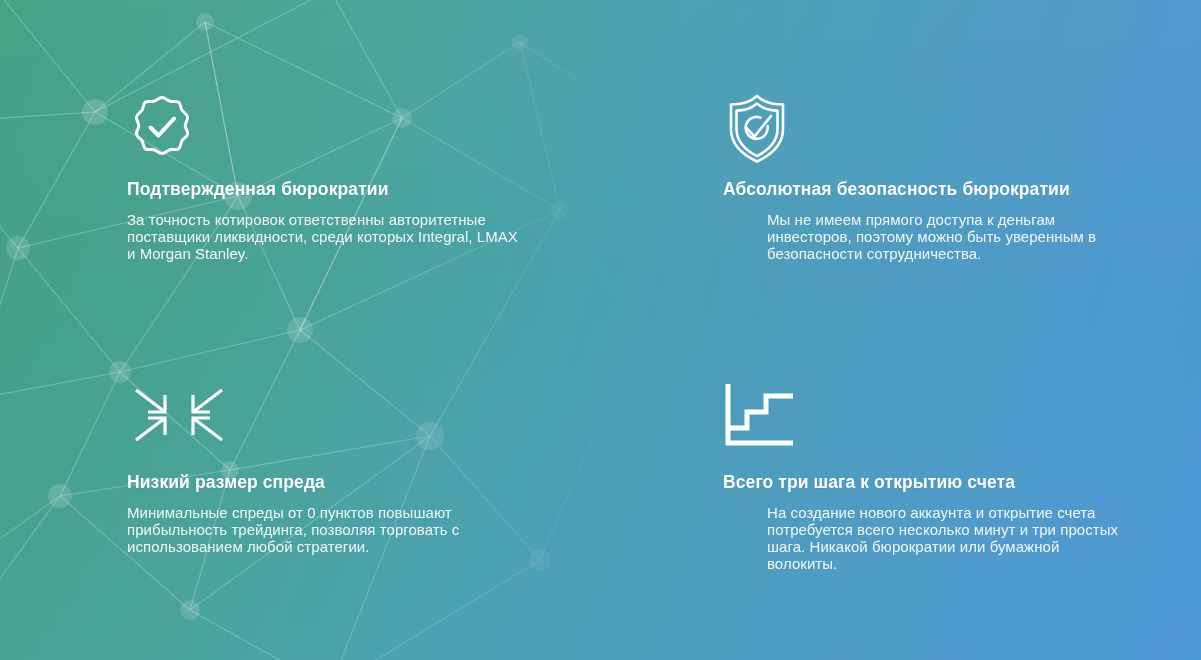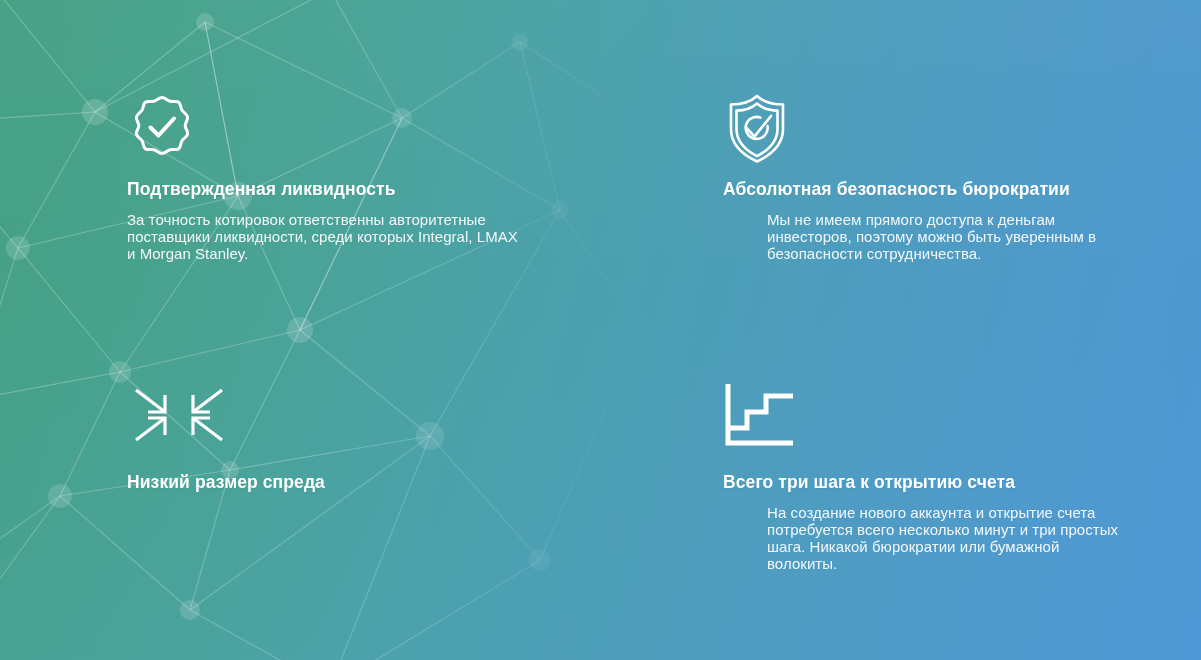--- a/index.html
+++ b/index.html
@@ -220,21 +220,21 @@
                    c-1.6,-2.5 -5.1,-3.6 -5.6,-6.7
                    c-0.5,-3.1 2.4,-5.3 2.4,-8.5
                    c0,-3.2 -2.9,-5.4 -2.4,-8.5
                    c0.5,-3.1 4.0,-4.2 5.6,-6.7
                    c1.6,-2.5 0.9,-6.1 3.3,-8.0
                    c2.4,-1.9 5.6,-0.2 8.6,-1.0
                    c3.0,-0.8 4.9,-3.8 8.1,-3.8 Z"></path>
           <path d="M23.5 35.5 L31.5 43.5 L47 26.5" stroke-width="4"></path>
         </svg>
       </span>
-      <h3 class="feature-title">Подтвержденная ликвидность</h3>
+      <h3 class="feature-title">Подтвержденная бюрократии</h3>
       <p class="feature-desc">За точность котировок ответственны авторитетные поставщики ликвидности, среди которых Integral, LMAX и Morgan Stanley.</p>
     </div>
   </section>
 
   <section class="feature col-right row-1">
     <div class="feature-inner">
       <span class="feature-icon">
         <svg width="68" height="74" viewBox="0 0 68 74" fill="none" stroke="currentColor" stroke-width="2.6" stroke-linecap="round" stroke-linejoin="round">
           <path d="M34 4 C27 10.5 17 12.5 8 12.5
                    L8 37 C8 52 19 62.5 34 69.5
@@ -265,20 +265,21 @@
           <path d="M66 14 L66 31 L83 31"></path>
 
           <path d="M9 59 L38 37"></path>
           <path d="M21 37 L38 37 L38 54"></path>
 
           <path d="M95 59 L66 37"></path>
           <path d="M83 37 L66 37 L66 54"></path>
         </svg>
       </span>
       <h3 class="feature-title">Низкий размер спреда</h3>
+      <p class="feature-desc">Минимальные спреды от 0 пунктов повышают прибыльность трейдинга, позволяя торговать с использованием любой стратегии.</p>
     </div>
   </section>
 
   <section class="feature col-right row-2">
     <div class="feature-inner">
       <span class="feature-icon">
         <svg width="74" height="68" viewBox="0 0 74 68" fill="none" stroke="currentColor" stroke-width="5" stroke-linecap="butt" stroke-linejoin="miter">
 
           <path d="M5 3 L5 62 L70 62"></path>
 

